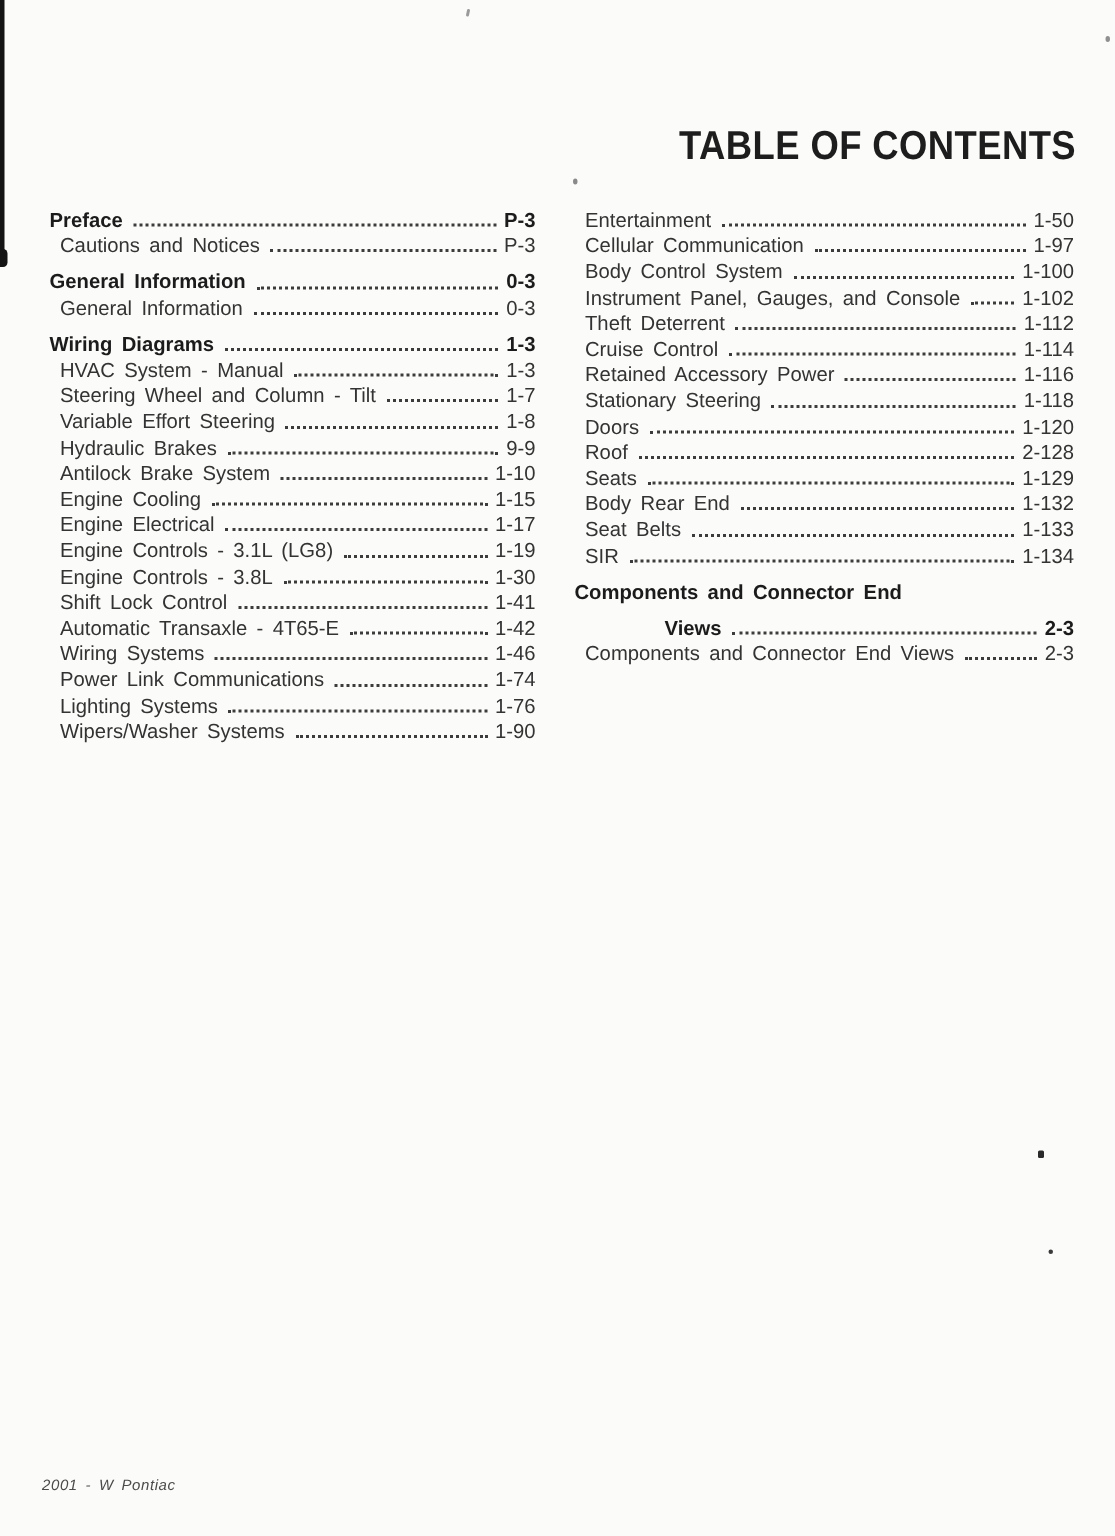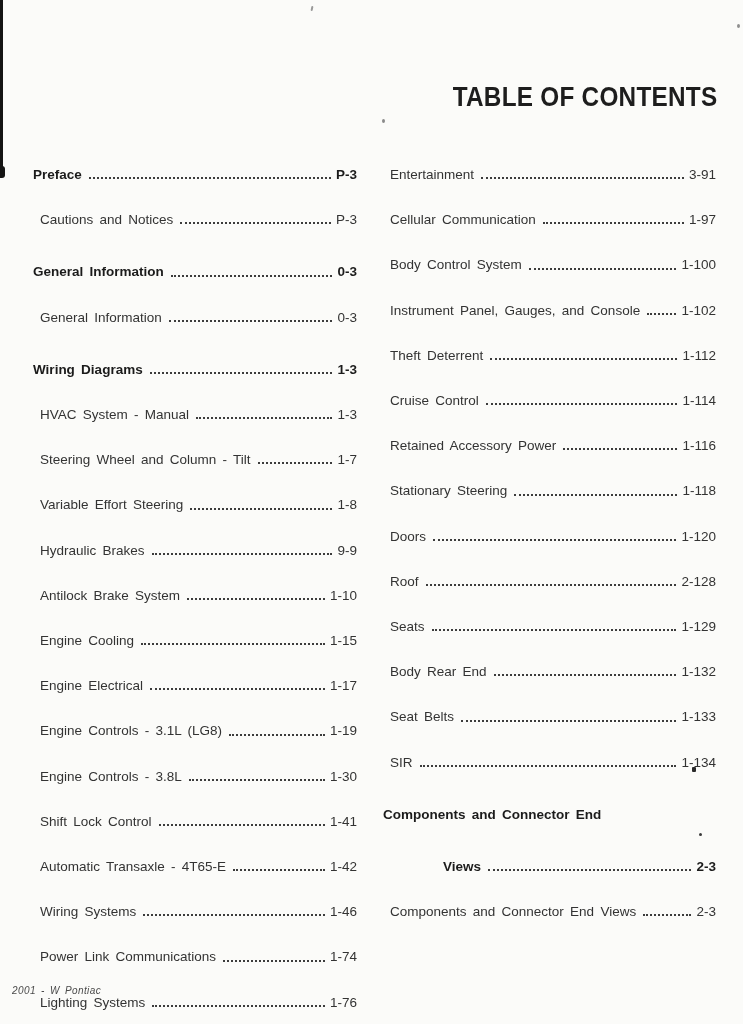--- a/index.html
+++ b/index.html
@@ -31,31 +31,31 @@
   .col-right { flex:1; }
   .row {
     display:flex; align-items:baseline;
     font-size:13.5px; line-height:17.2px;
     word-spacing:2.5px; color:#333;
     white-space:nowrap;
   }
   .row.section { font-weight:bold; color:#1b1b1b; margin-top:7px; }
   .col > .row:first-child { margin-top:0; }
   .row.sub { padding-left:7px;text-align:right; }
-  .row .label { white-space:nowrap;margin-top:28px; }
+  .row .label { white-space:nowrap; }
   .row .dots {
     flex:1 1 auto; min-width:10px;
     border-bottom:2px dotted #3c3c3c;
     align-self:flex-end;
     margin:0 5px 4px 7px;
   }
   .row .num { white-space:nowrap; }
   .row.line2 .label { padding-left:60px; }
   .footer-note {
-    position:absolute; left:12px; top:985px;
+    position:absolute; left:28px; top:985px;
     font-size:10px; font-style:italic; color:#4b4b4b;
     letter-spacing:0.4px; word-spacing:2px;
   }
   
   .edge-strip {
     position:absolute; left:0; top:0; width:3px; height:177px;
     background:#141414;
   }
   .edge-notch {
     position:absolute; left:0; top:166px; width:5px; height:12px;
@@ -183,21 +183,21 @@
       <div class="row sub">
         <span class="label">Wipers/Washer Systems</span>
         <span class="dots"></span>
         <span class="num">1-90</span>
       </div>
     </div>
   <div class="col col-right" id="col-right">
       <div class="row sub">
         <span class="label">Entertainment</span>
         <span class="dots"></span>
-        <span class="num">3-91</span>
+        <span class="num">1-50</span>
       </div>
       <div class="row sub">
         <span class="label">Cellular Communication</span>
         <span class="dots"></span>
         <span class="num">1-97</span>
       </div>
       <div class="row sub">
         <span class="label">Body Control System</span>
         <span class="dots"></span>
         <span class="num">1-100</span>

